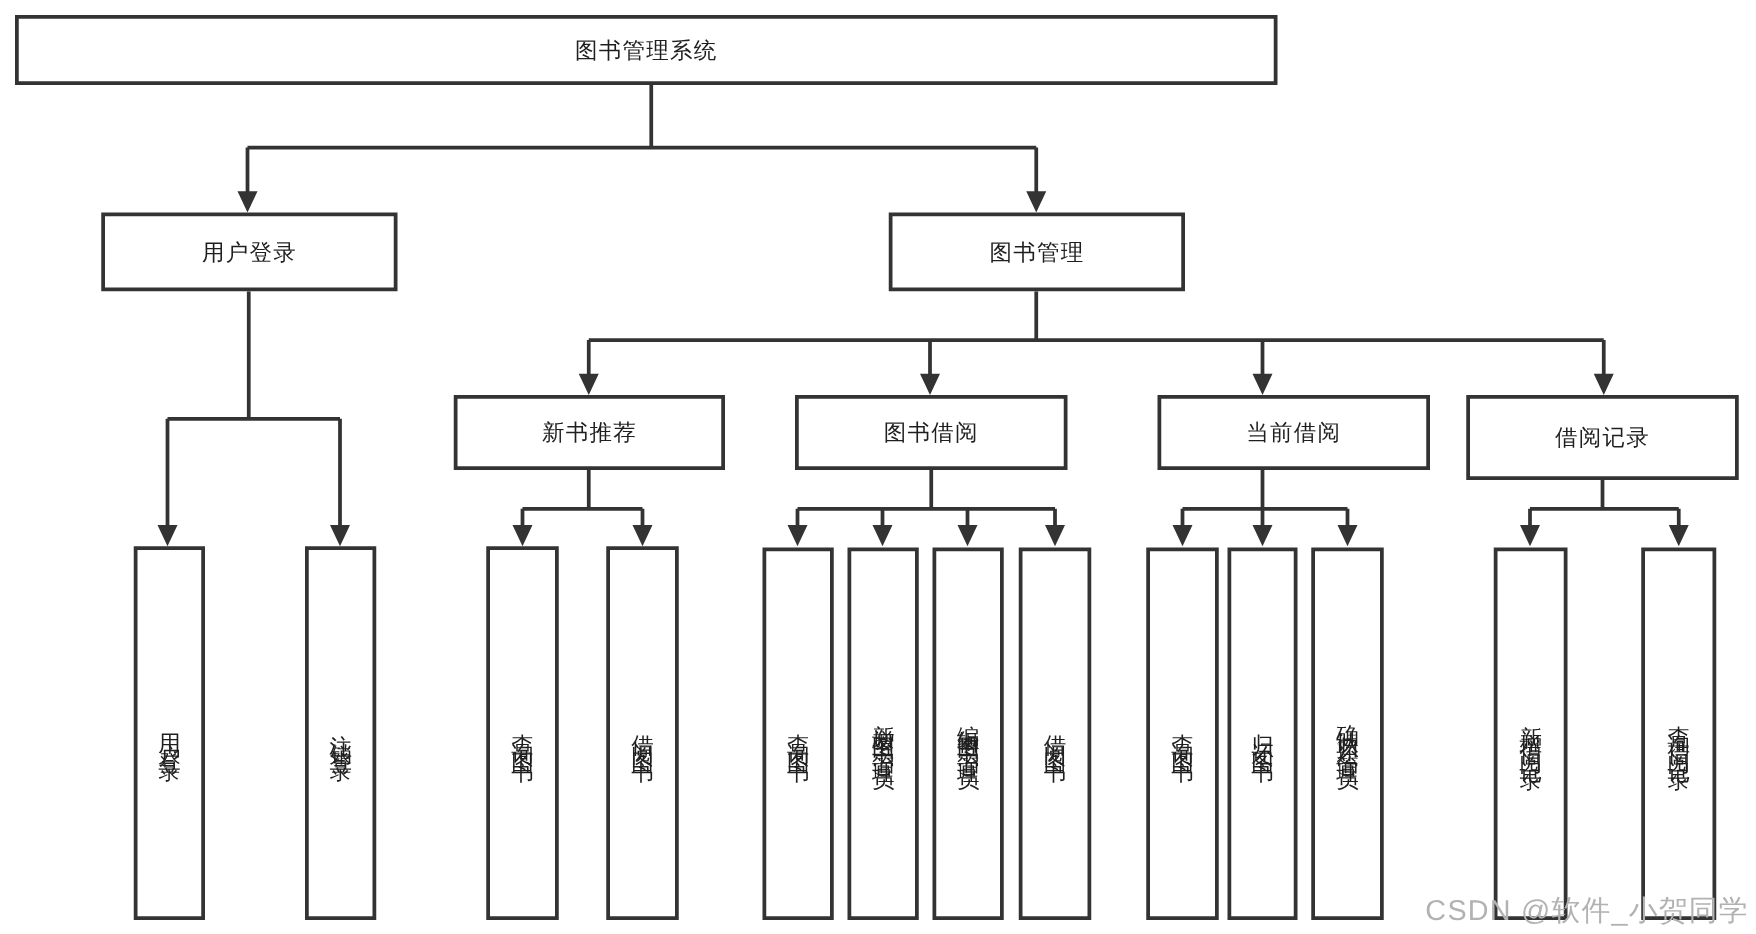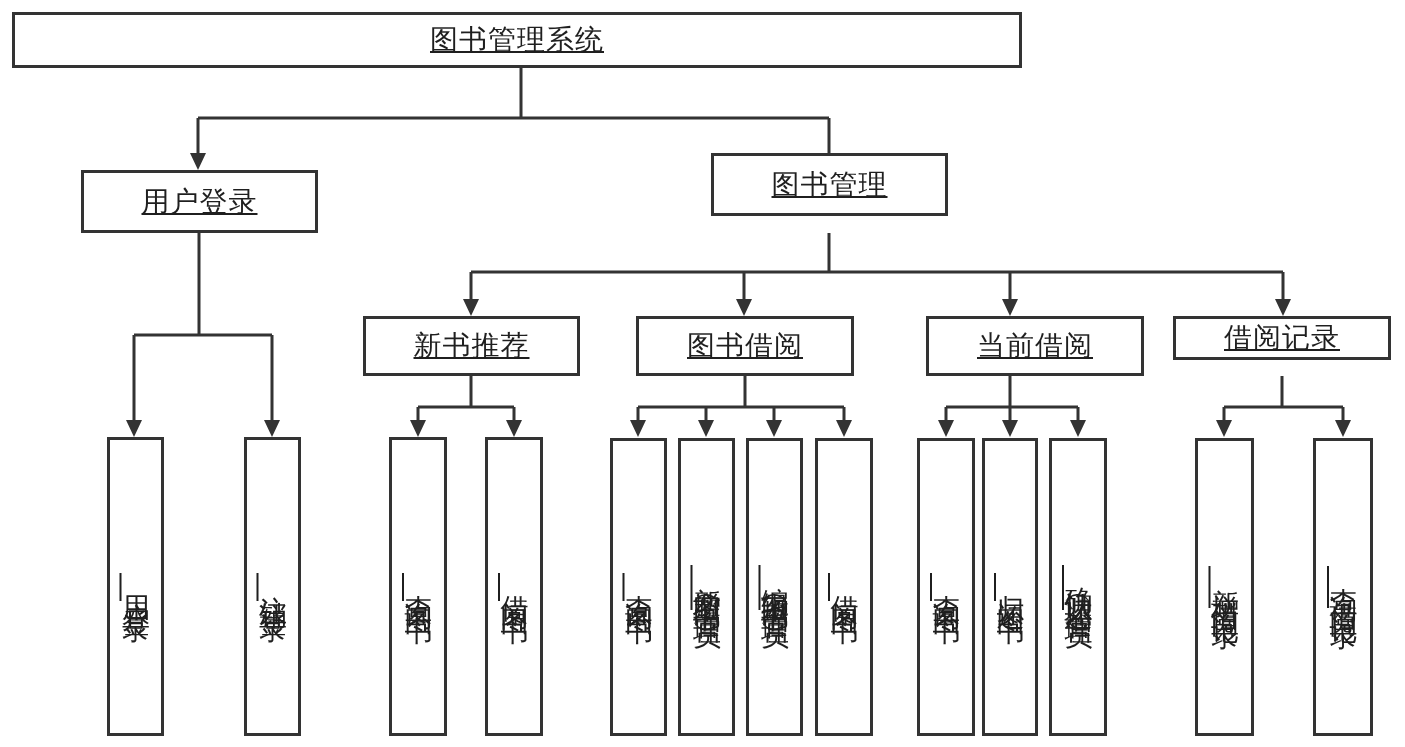--- a/index.html
+++ b/index.html
@@ -27,25 +27,24 @@
   }
   .box {
     position: absolute;
     box-sizing: border-box;
     border: 3px solid var(--line);
     background: var(--background);
     display: flex;
     align-items: center;
     justify-content: center;
     color: var(--text);
-    font-size: 28px;
+    font-size: 18px;
     letter-spacing: 1px;
     text-align: center;
     line-height: 1;
-    text-decoration: underline;
   }
   .box.v {
     writing-mode: vertical-rl;
     text-orientation: mixed;
     letter-spacing: 7px;
     padding: 6px 0;
   }
   .box.v.long { letter-spacing: 5px; }
   .watermark {
     position: absolute;
@@ -114,39 +113,40 @@
              M938 420 L954 420 L946 437 Z
              M1002 420 L1018 420 L1010 437 Z
              M1070 420 L1086 420 L1078 437 Z
              M1216 420 L1232 420 L1224 437 Z
              M1335 420 L1351 420 L1343 437 Z"></path>
   </svg>
 
   <div class="box h" style="left:12px; top:12px; width:1010px; height:56px;">图书管理系统</div>
 
   <div class="box h" style="left:81px; top:170px; width:237px; height:63px;">用户登录</div>
-  <div class="box h" style="left:711px; top:153px; width:237px; height:63px;text-align:right;">图书管理</div>
+  <div class="box h" style="left:711px; top:170px; width:237px; height:63px;text-align:right;">图书管理</div>
 
   <div class="box h" style="left:636px; top:316px; width:218px; height:60px;">图书借阅</div>
   <div class="box h" style="left:363px; top:316px; width:217px; height:60px;">新书推荐</div>
   <div class="box h" style="left:926px; top:316px; width:218px; height:60px;">当前借阅</div>
-  <div class="box h" style="left:1173px; top:316px; width:218px; height:44px;">借阅记录</div>
+  <div class="box h" style="left:1173px; top:316px; width:218px; height:68px;">借阅记录</div>
 
   <div class="box v" style="left:107px; top:437px; width:57px; height:299px;">用户登录</div>
   <div class="box v" style="left:244px; top:437px; width:57px; height:299px;">注销登录</div>
 
   <div class="box v" style="left:389px; top:437px; width:58px; height:299px;">查询图书</div>
   <div class="box v" style="left:485px; top:437px; width:58px; height:299px;">借阅图书</div>
 
   <div class="box v" style="left:610px; top:438px; width:57px; height:298px;">查询图书</div>
   <div class="box v long" style="left:678px; top:438px; width:57px; height:298px;">新增图书（管理员）</div>
   <div class="box v long" style="left:746px; top:438px; width:57px; height:298px;">编辑图书（管理员）</div>
   <div class="box v" style="left:815px; top:438px; width:58px; height:298px;">借阅图书</div>
 
   <div class="box v" style="left:917px; top:438px; width:58px; height:298px;">查询图书</div>
   <div class="box v" style="left:982px; top:438px; width:56px; height:298px;">归还图书</div>
   <div class="box v long" style="left:1049px; top:438px; width:58px; height:298px;">确认归还（管理员）</div>
 
   <div class="box v" style="left:1195px; top:438px; width:59px; height:298px;">新增借阅记录</div>
   <div class="box v" style="left:1313px; top:438px; width:60px; height:298px;">查询借阅记录</div>
 
+  <div class="watermark">CSDN @软件_小贺同学</div>
 
 </div>
 
 </body></html>

